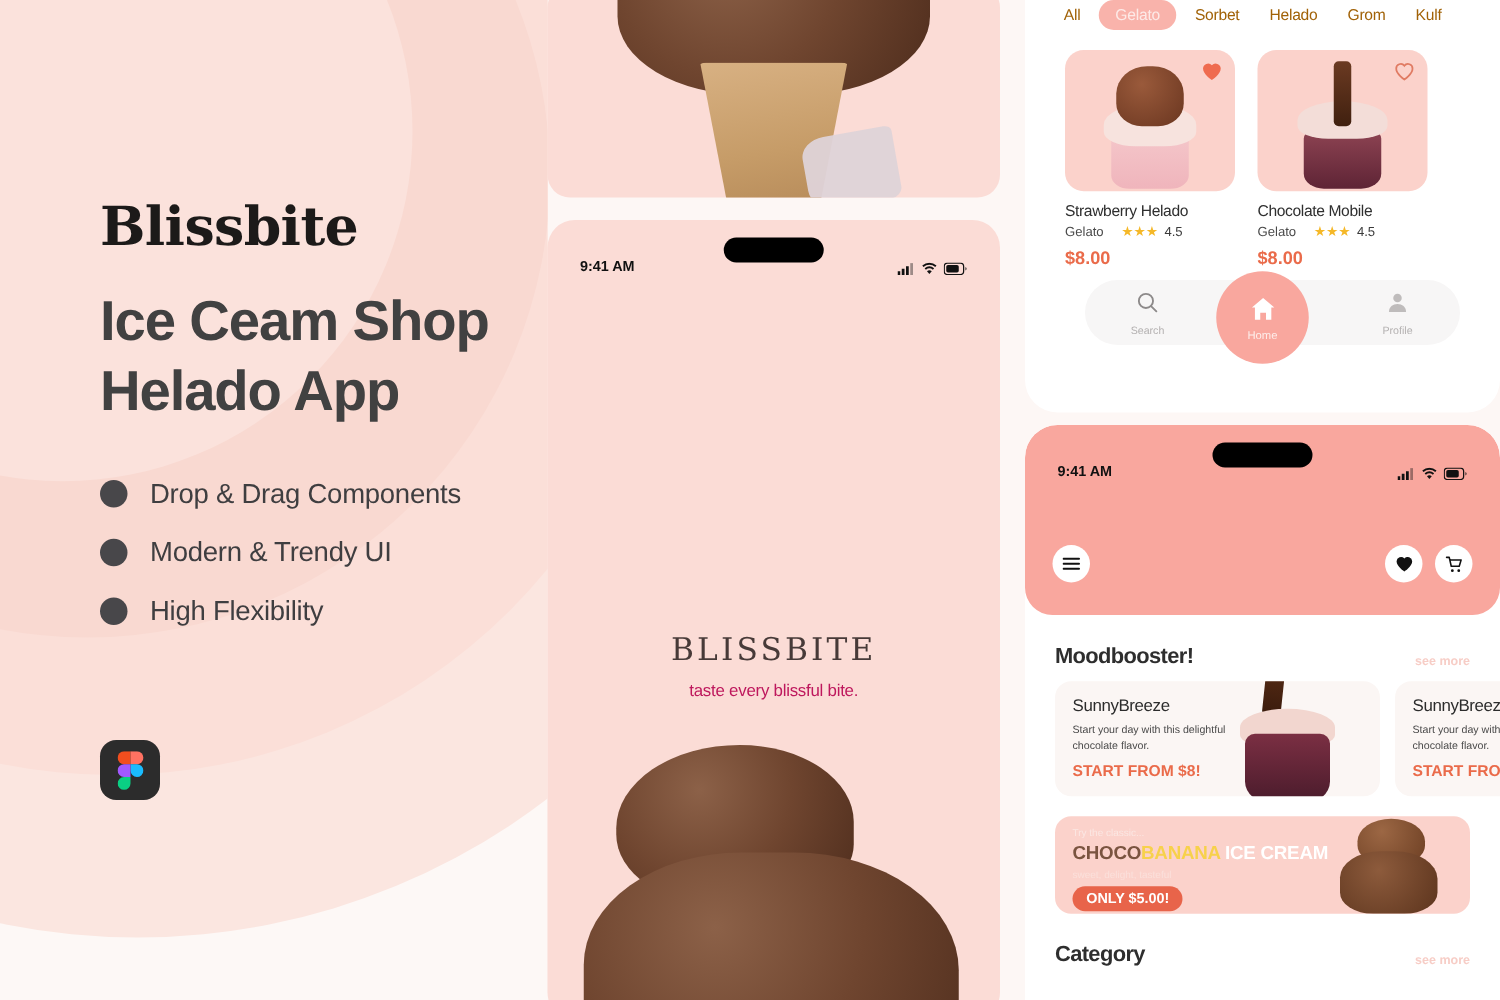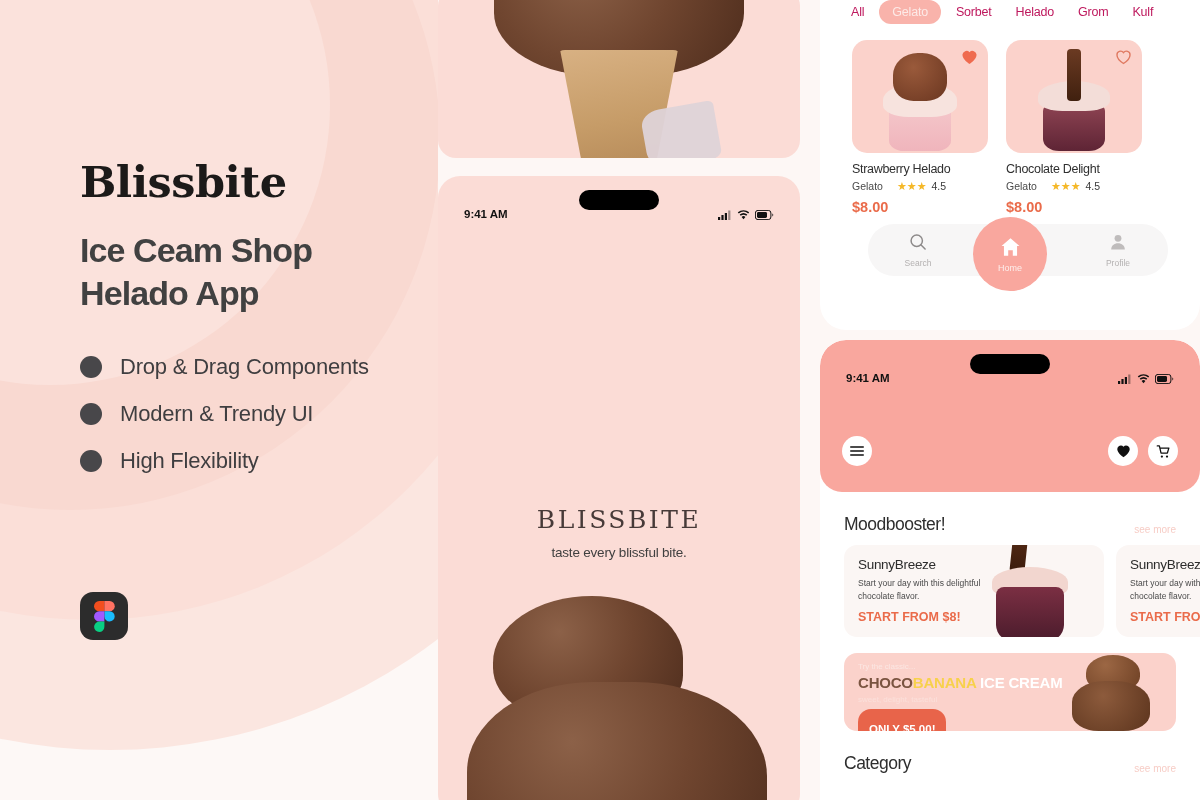--- a/index.html
+++ b/index.html
@@ -20,21 +20,21 @@
   .blob-2 { width: 900px; height: 900px; left: -360px; top: -280px; background: #fbdfd8; }
   .blob-3 { width: 740px; height: 740px; left: -300px; top: -230px; background: #f9d9d1; }
   .blob-4 { width: 560px; height: 560px; left: -230px; top: -175px; background: #fbe2dc; }
 
   .left-content { position: absolute; left: 80px; top: 160px; width: 330px; z-index: 3; }
   .brand-serif {
     font-family: "DejaVu Serif", serif; font-weight: 700;
     font-size: 43px; color: #1c1a19; letter-spacing: -0.5px; line-height: 1.05;
   }
   .headline {
-    margin-top: 24px; font-size: 34px; font-weight: 700; color: #414141;
+    margin-top: 24px; font-size: 45px; font-weight: 700; color: #414141;
     line-height: 1.25; letter-spacing: -0.9px;
   }
   .feature-list { margin-top: 40px; }
   .feature-row { display: flex; align-items: center; gap: 18px; margin-bottom: 21px; }
   .feature-dot { width: 22px; height: 22px; border-radius: 50%; background: #48474a; flex: 0 0 22px; }
   .feature-text { font-size: 22px; color: #3f3e40; letter-spacing: -0.2px; }
   .figma-badge {
     position: absolute; left: 80px; top: 592px; width: 48px; height: 48px;
     border-radius: 13px; background: #2c2c2c; display: flex; align-items: center;
     justify-content: center; z-index: 4;
@@ -58,21 +58,21 @@
   .island {
     position: absolute; left: 50%; transform: translateX(-50%); top: 14px;
     width: 80px; height: 20px; border-radius: 14px; background: #000;
   }
   .sb-right { display: flex; align-items: center; gap: 5px; }
   .splash-wrap { text-align: center; margin-top: 285px; }
   .splash-title {
     font-family: "DejaVu Serif", serif; font-size: 25px; letter-spacing: 2.5px;
     color: #473a38;
   }
-  .splash-sub { margin-top: 11px; font-size: 13.5px; color: #404040; letter-spacing: -0.2px; }
+  .splash-sub { margin-top: 11px; font-size: 13.5px; color: #be185d; letter-spacing: -0.2px; }
 
   
   .cone-art { position: absolute; left: 50%; transform: translateX(-50%); }
   .scoop {
     border-radius: 50%;
     background: radial-gradient(circle at 35% 28%, #8c6148 0%, #6f452f 48%, #4d2c1c 100%);
   }
   .cone-body {
     background: linear-gradient(170deg, #d8b183 0%, #c69c68 45%, #a97c4d 100%);
   }
@@ -80,21 +80,21 @@
   
   .right-col { position: absolute; left: 800px; top: 0; width: 400px; height: 800px; }
   .rc-bg { position: absolute; inset: 0; background: #fdf7f5; }
 
   .phone-a {
     position: absolute; left: 20px; top: -42px; width: 380px; height: 372px;
     background: #ffffff; border-radius: 26px; overflow: hidden;
   }
   .tabs { display: flex; align-items: center; gap: 6px; padding: 42px 0 0 22px; }
   .tab {
-    font-size: 12.5px; color: #be185d; padding: 5px 9px; white-space: nowrap;
+    font-size: 12.5px; color: #a16207; padding: 5px 9px; white-space: nowrap;
     letter-spacing: -0.2px;
   }
   .tab.active { background: #f9b3ab; color: #fdeae7; border-radius: 20px; padding: 5px 13px; }
 
   .cards-row { display: flex; gap: 18px; padding: 16px 0 0 32px; }
   .pcard { width: 136px; }
   .pcard-img {
     position: relative; width: 136px; height: 113px; background: #fbd2cb;
     border-radius: 15px; overflow: hidden;
   }
@@ -136,20 +136,21 @@
   }
   .circ-btn {
     width: 30px; height: 30px; border-radius: 50%; background: #fff;
     display: flex; align-items: center; justify-content: center;
   }
   .hero-right { display: flex; gap: 10px; }
 
   .sec-head {
     display: flex; align-items: flex-end; justify-content: space-between;
     padding: 22px 24px 0 24px;
+    font-weight: bold;
   }
   .sec-title { font-size: 17.5px; color: #2e2e2e; letter-spacing: -0.5px; }
   .see-more { font-size: 10px; color: #f7cdc6; }
 
   .mood-row { display: flex; gap: 12px; padding: 10px 0 0 24px; }
   .mood-card {
     position: relative; width: 260px; height: 92px; background: #fbf6f4;
     border-radius: 13px; padding: 12px 14px; flex: 0 0 auto; overflow: hidden;
   }
   .mood-name { font-size: 13.5px; color: #2c2c2c; letter-spacing: -0.3px; }
@@ -162,21 +163,21 @@
     border-radius: 13px; overflow: hidden; padding: 9px 14px;
   }
   .promo-pre { font-size: 8px; color: #fbe7e3; }
   .promo-title { margin-top: 3px; font-size: 15px; font-weight: 700; letter-spacing: -0.2px; }
   .promo-choco { color: #7a5440; }
   .promo-banana { color: #f7d14b; }
   .promo-ice { color: #ffffff; }
   .promo-sub { margin-top: 4px; font-size: 8px; color: #fbe0db; }
   .promo-badge {
     display: inline-block; margin-top: 5px; background: #e8644a; color: #fff;
-    font-size: 11.5px; font-weight: 700; padding: 14px 11px; border-radius: 13px;
+    font-size: 11.5px; font-weight: 700; padding: 4px 11px; border-radius: 13px;
   }
   .promo-art { position: absolute; right: 22px; top: 2px; }
 </style>
 </head>
 <body>
 
 <div class="stage">
 
   <div class="left-panel">
     <div class="blob blob-1"></div>
@@ -316,21 +317,21 @@
             <div style="position:absolute;left:50%;transform:translateX(-50%);bottom:42px;width:72px;height:30px;
                  background:#f3ddd8;border-radius:50% 50% 34% 34%;"></div>
             <div style="position:absolute;left:50%;transform:translateX(-50%);bottom:52px;width:14px;height:52px;
                  background:linear-gradient(180deg,#6b3a22,#40200f);border-radius:4px;"></div>
             <span class="heart-btn">
               <svg width="17" height="16" viewBox="0 0 24 22">
                 <path d="M12 20.2S2.8 14.2 2.8 8.2A5.1 5.1 0 0 1 12 4.9 5.1 5.1 0 0 1 21.2 8.2c0 6-9.2 12-9.2 12z" fill="none" stroke="#e07b63" stroke-width="2"></path>
               </svg>
             </span>
           </div>
-          <div class="pcard-name">Chocolate Delight</div>
+          <div class="pcard-name">Chocolate Mobile</div>
           <div class="pcard-meta">
             <span class="pcard-cat">Gelato</span>
             <span class="stars">
               <span class="star">★★★</span>
               <span class="rating">4.5</span>
             </span>
           </div>
           <div class="pcard-price">$8.00</div>
         </div>
       </div>

